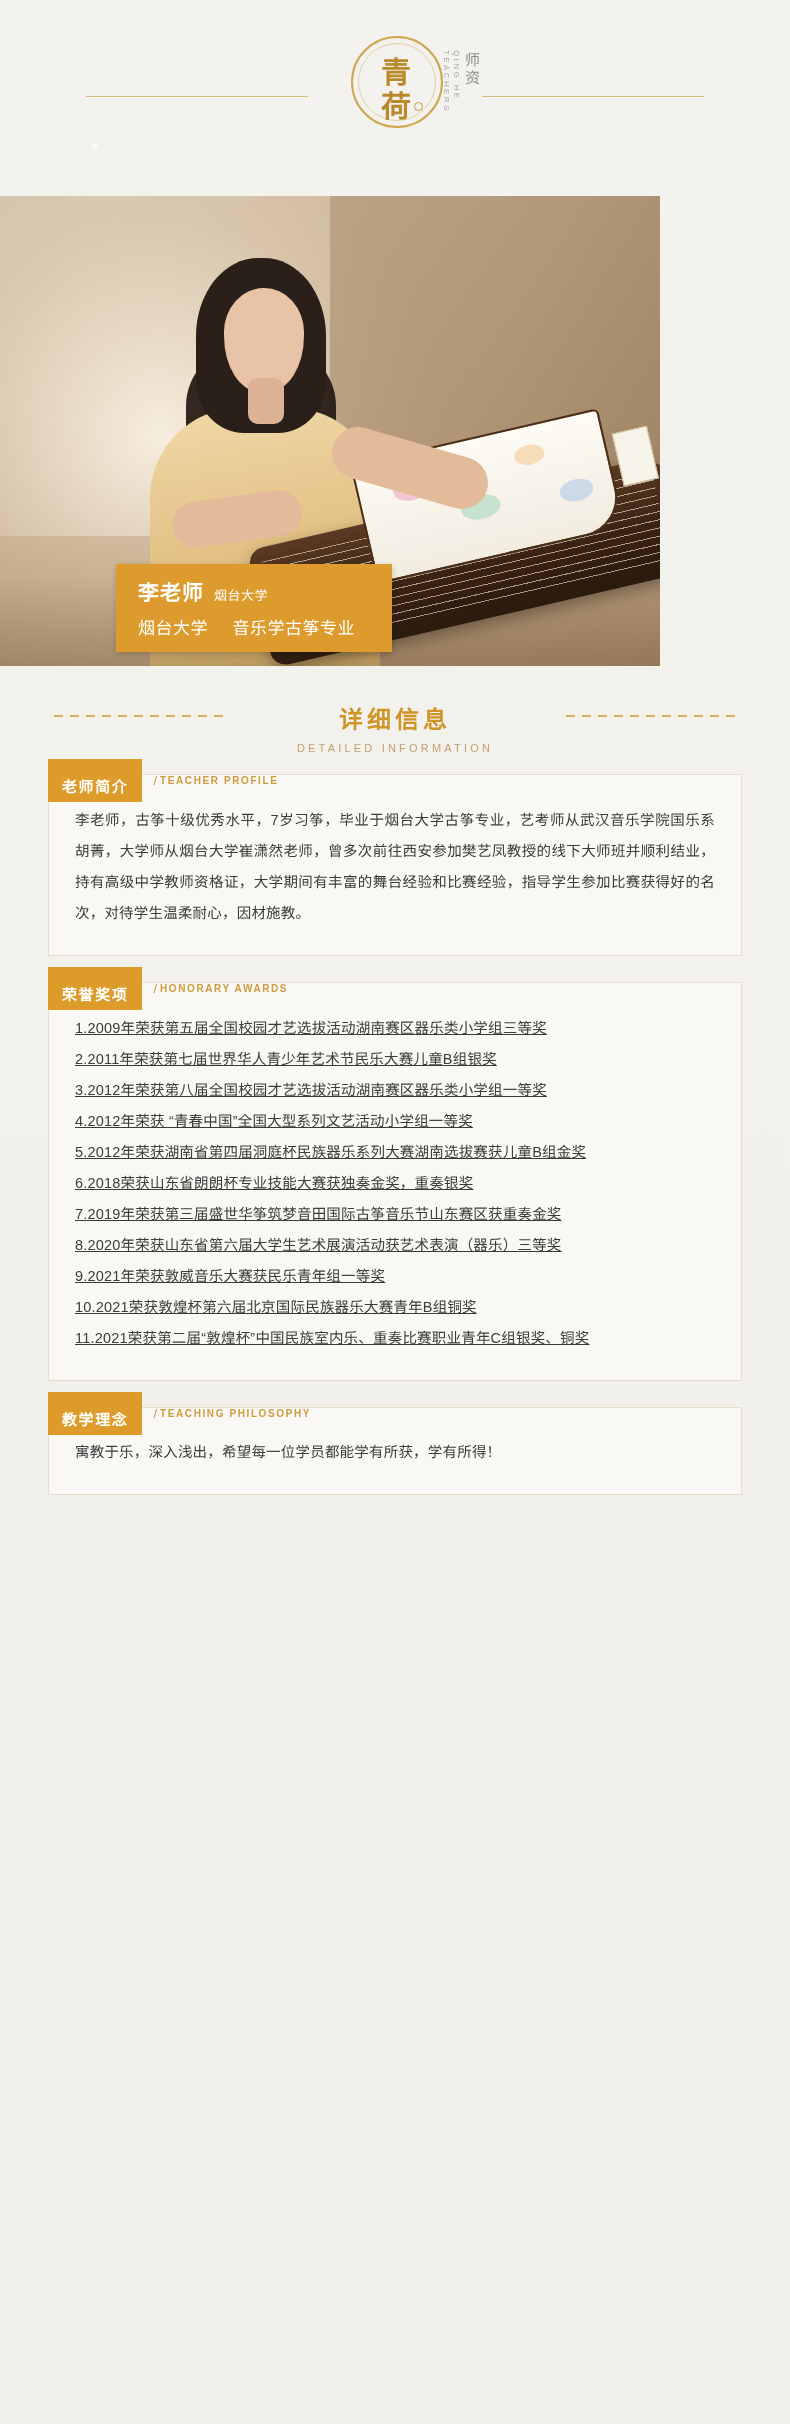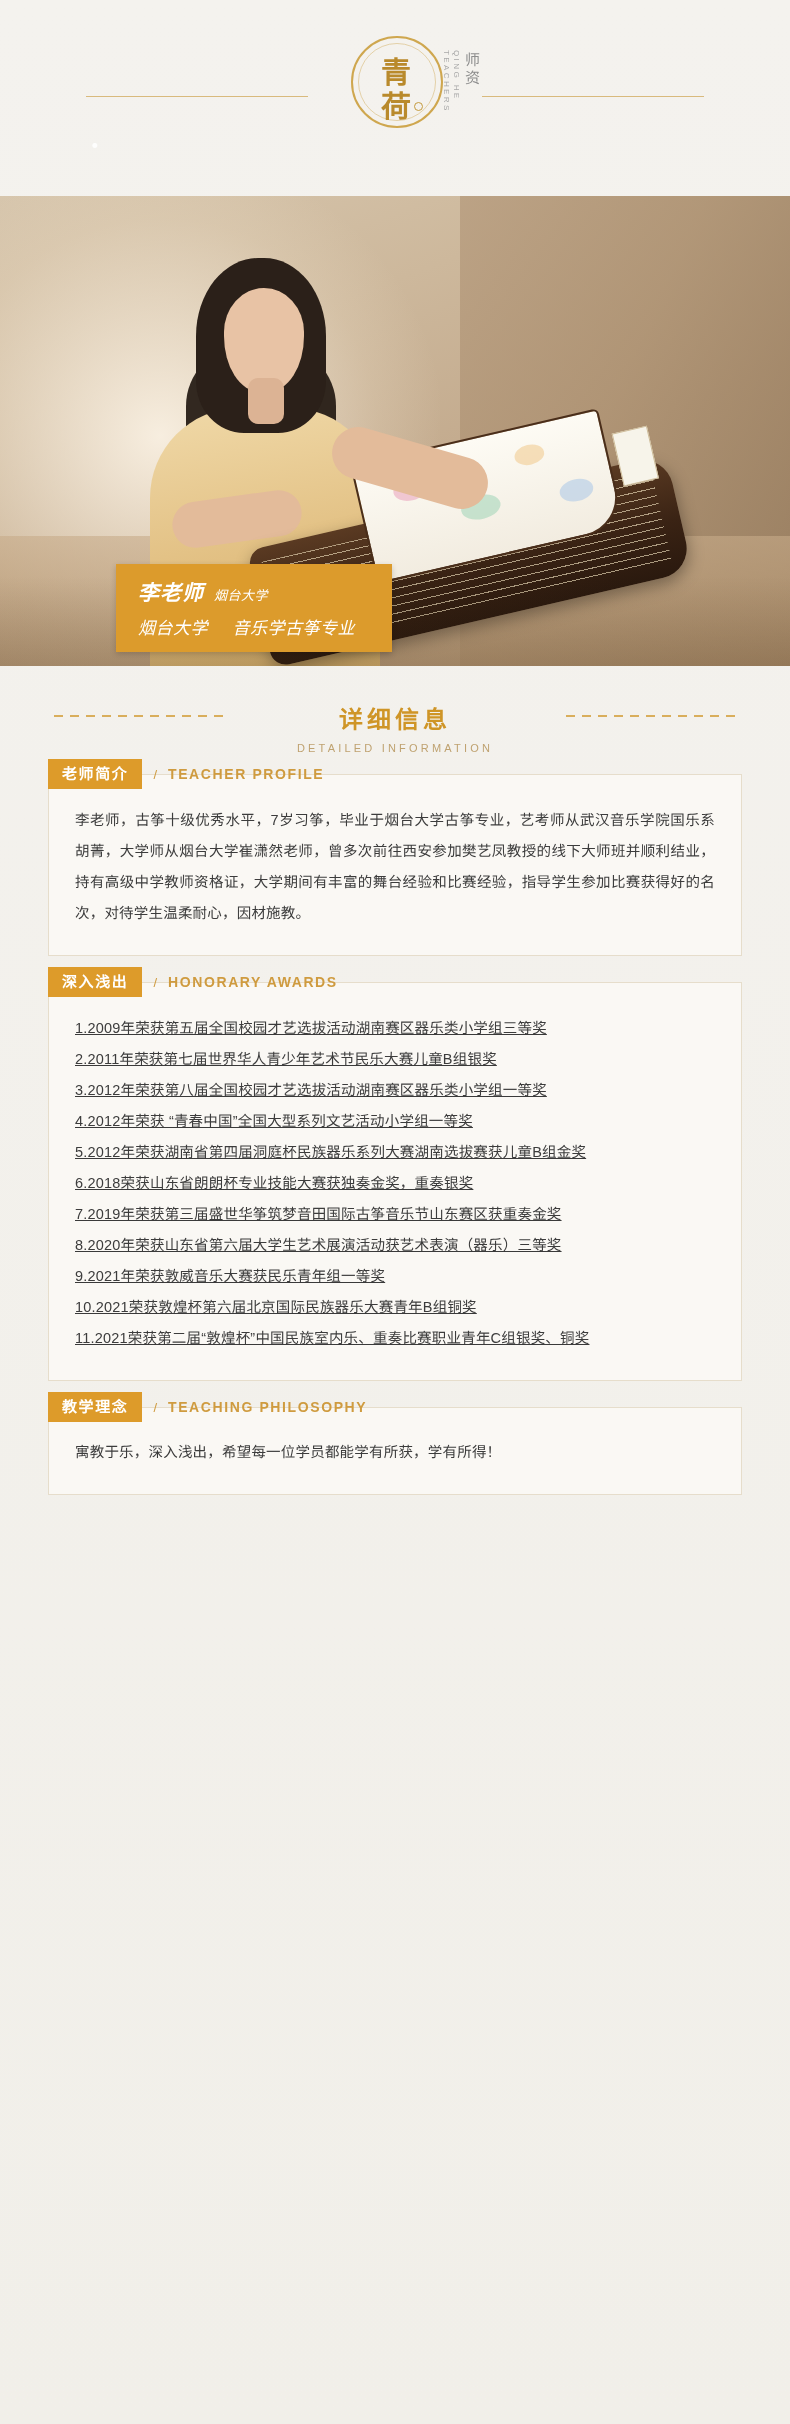--- a/index.html
+++ b/index.html
@@ -112,25 +112,24 @@
     font-size: 8px;
     line-height: 10px;
     color: #a9a9a9;
     writing-mode: vertical-rl;
     letter-spacing: 2.4px;
   }
 
   
   .hero {
     position: relative;
-    width: 790px;
+    width: 660px;
     height: 470px;
     overflow: hidden;
     background: linear-gradient(160deg, #d7c6ad 0%, #cdb89c 30%, #c2a98c 60%, #b89e80 100%);
-    font-style: italic;
   }
   .hero-bg-glow {
     position: absolute;
     left: -120px;
     top: -40px;
     width: 560px;
     height: 560px;
     background: radial-gradient(circle, rgba(255,248,236,.85) 0%, rgba(236,221,197,.25) 55%, rgba(0,0,0,0) 72%);
   }
   .hero-bg-wall {
@@ -357,27 +356,27 @@
     top: -16px;
     display: flex;
     align-items: center;
   }
   .card-head .tab {
     background: #dd9b2a;
     color: #fff;
     font-size: 15px;
     font-weight: bold;
     letter-spacing: 1.6px;
-    padding: 7px 14px 8px 14px;
+    padding: 20px 14px 8px 14px;
     line-height: 1;
   }
   .card-head .en {
-    margin-left: 11px;
+    margin-left: 3px;
     color: #cf9b3f;
-    font-size: 14px;
+    font-size: 10px;
     letter-spacing: 1.6px;
     font-weight: bold;
   }
   .card-head .slash {
     margin-left: 11px;
     color: #cf9b3f;
     font-size: 13px;
   }
   .body-text {
     font-size: 14.5px;
@@ -481,21 +480,21 @@
     <div class="card-head">
       <span class="tab">老师简介</span>
       <span class="slash">/</span>
       <span class="en">TEACHER PROFILE</span>
     </div>
     <div class="body-text">李老师，古筝十级优秀水平，7岁习筝，毕业于烟台大学古筝专业，艺考师从武汉音乐学院国乐系胡菁，大学师从烟台大学崔潇然老师，曾多次前往西安参加樊艺凤教授的线下大师班并顺利结业，持有高级中学教师资格证，大学期间有丰富的舞台经验和比赛经验，指导学生参加比赛获得好的名次，对待学生温柔耐心，因材施教。</div>
   </div>
 
   <div class="card">
     <div class="card-head">
-      <span class="tab">深入浅出</span>
+      <span class="tab">荣誉奖项</span>
       <span class="slash">/</span>
       <span class="en">HONORARY AWARDS</span>
     </div>
     <ul class="awards-list">
       <li>1.2009年荣获第五届全国校园才艺选拔活动湖南赛区器乐类小学组三等奖</li>
       <li>2.2011年荣获第七届世界华人青少年艺术节民乐大赛儿童B组银奖</li>
       <li>3.2012年荣获第八届全国校园才艺选拔活动湖南赛区器乐类小学组一等奖</li>
       <li>4.2012年荣获 “青春中国”全国大型系列文艺活动小学组一等奖</li>
       <li>5.2012年荣获湖南省第四届洞庭杯民族器乐系列大赛湖南选拔赛获儿童B组金奖</li>
       <li>6.2018荣获山东省朗朗杯专业技能大赛获独奏金奖，重奏银奖</li>

